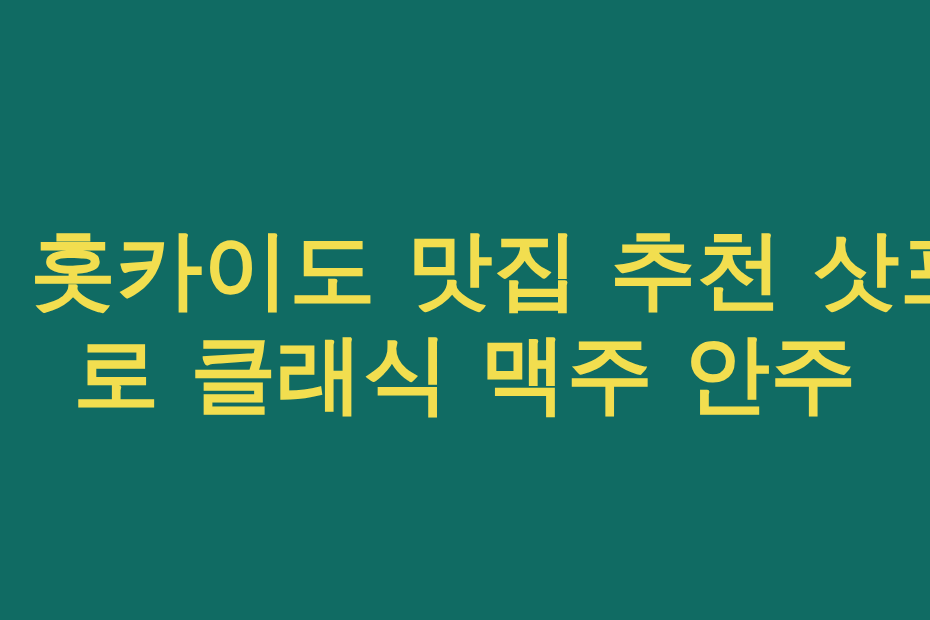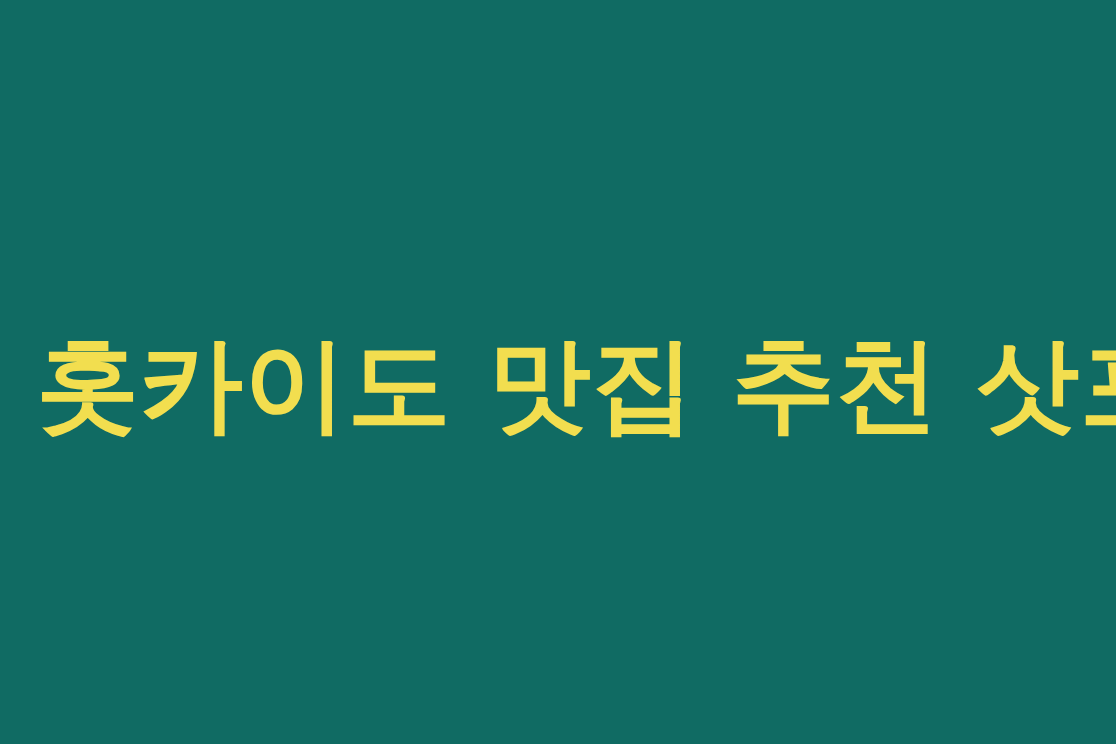--- a/index.html
+++ b/index.html
@@ -54,15 +54,16 @@
     -webkit-font-smoothing: antialiased;
   }
 </style>
 </head>
 <body>
 
 <div class="canvas">
 
   <div class="title-block">
     <span class="title-line">홋카이도 맛집 추천 삿포</span>
+    <span class="title-line">로 클래식 맥주 안주</span>
   </div>
 
 </div>
 
 </body></html>

